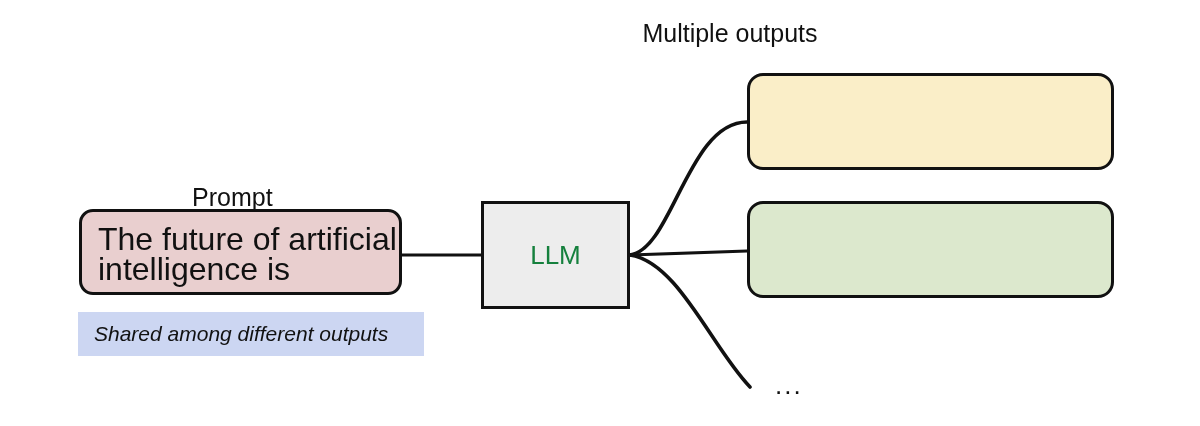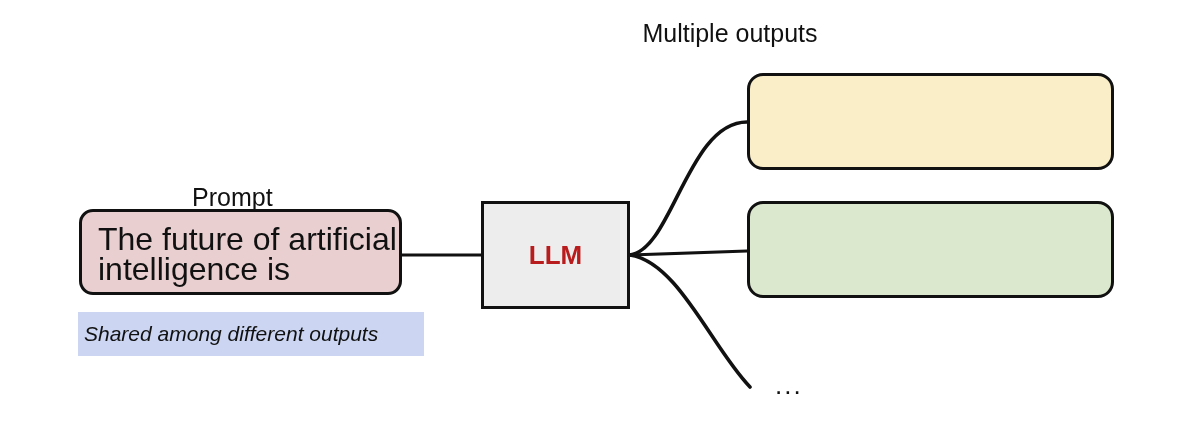--- a/index.html
+++ b/index.html
@@ -83,22 +83,21 @@
   .llm-text {
     position: absolute;
     left: 0;
     top: 0;
     width: 100%;
     height: 100%;
     display: flex;
     align-items: center;
     justify-content: center;
     font-size: 26px;
-    color: #b91c1c;
-    font-weight: bold;
+    color: #15803d;
   }
   
   .output-box {
     position: absolute;
     left: 747px;
     width: 367px;
     height: 97px;
     box-sizing: border-box;
     border: 3px solid #111111;
     border-radius: 16px;
@@ -116,21 +115,21 @@
     position: absolute;
     left: 78px;
     top: 312px;
     width: 346px;
     height: 44px;
     background: #ccd6f2;
     display: flex;
     align-items: center;
   }
   .shared-banner-text {
-    padding-left: 6px;
+    padding-left: 16px;
     font-size: 21px;
     font-style: italic;
     color: #111111;
     white-space: nowrap;
   }
   
   #ellipsis-label {
     left: 775px;
     top: 370px;
     font-size: 26px;

